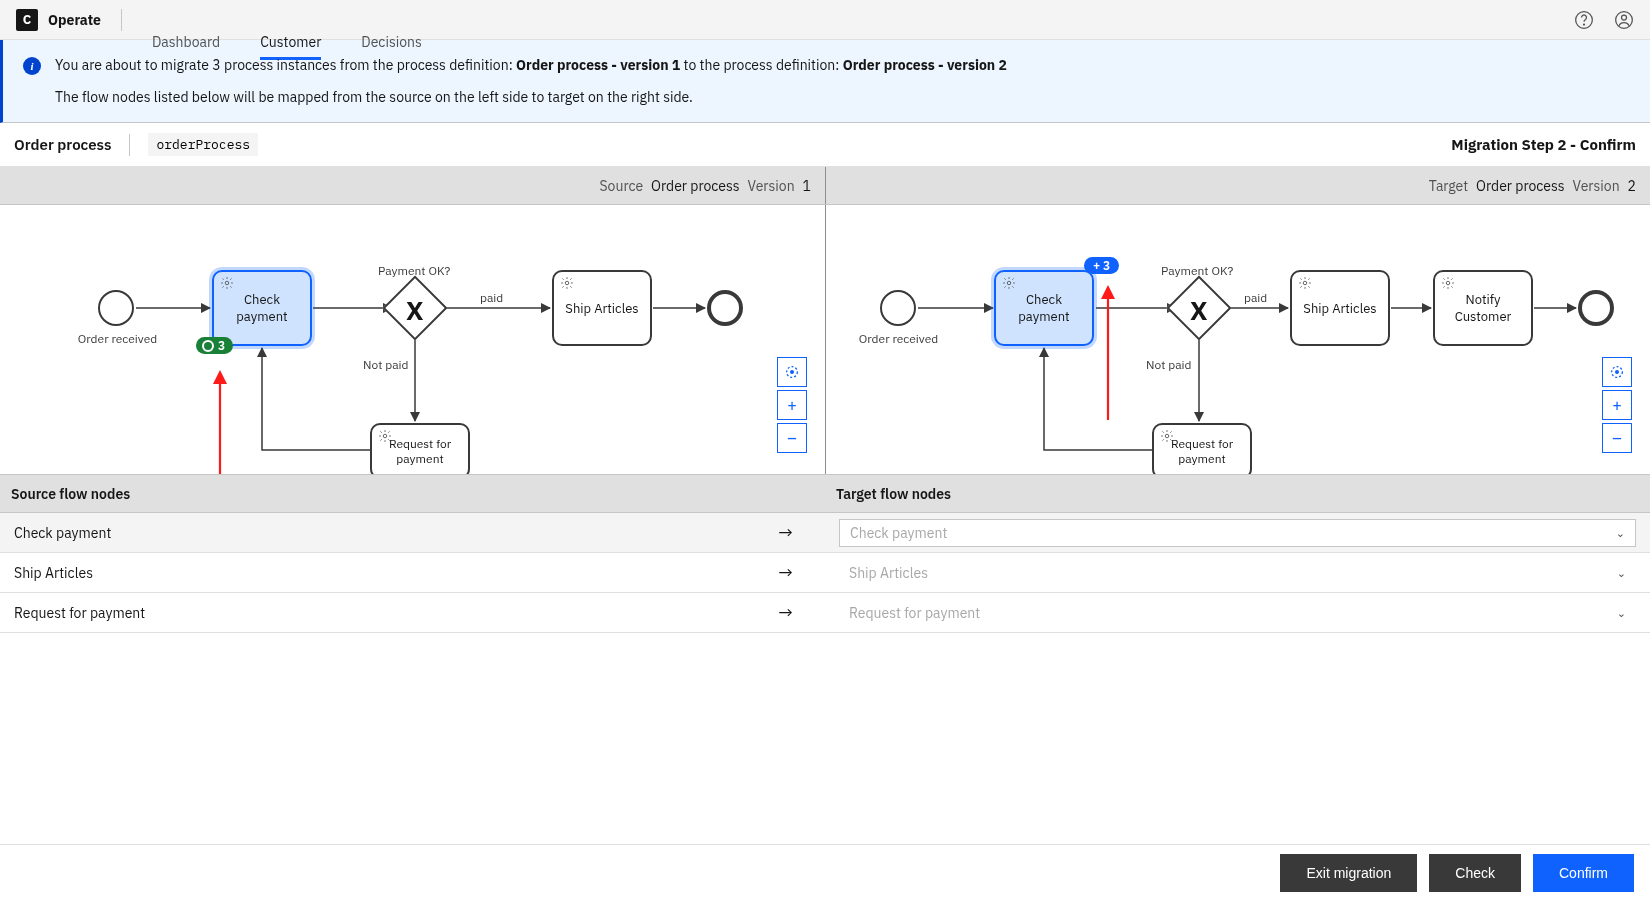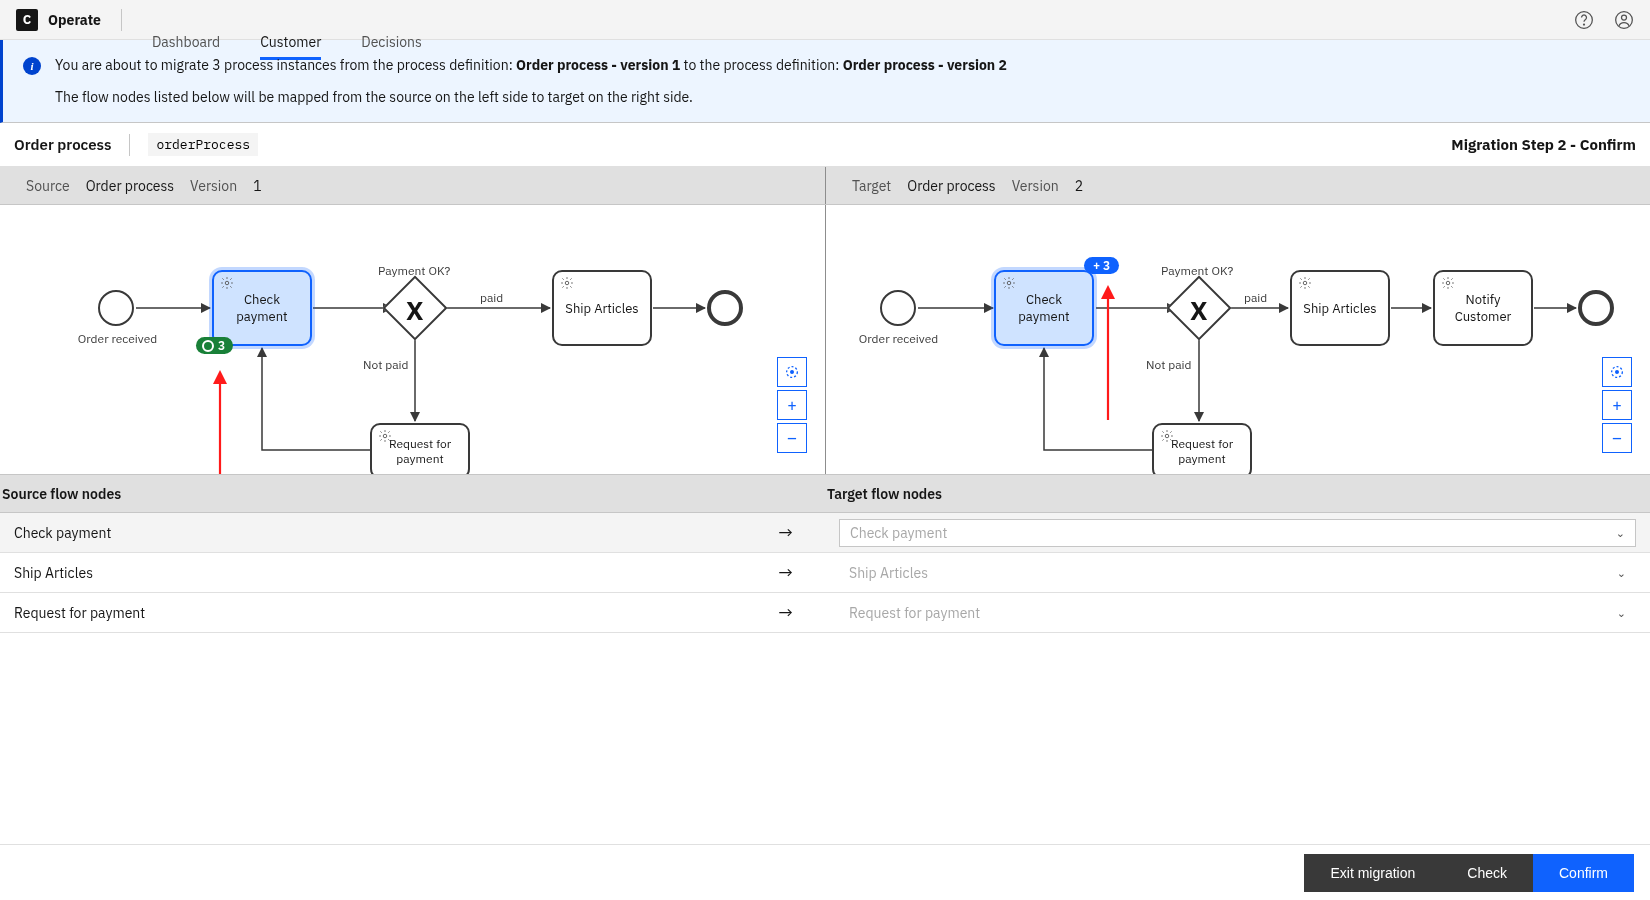--- a/index.html
+++ b/index.html
@@ -23,21 +23,21 @@
 
   
   .titlebar { height: 44px; display: flex; align-items: center; padding: 0 14px; border-bottom: 1px solid #e0e0e0; }
   .proc-title { font-weight: 600; font-size: 15px; }
   .vdiv2 { width: 1px; height: 22px; background: #c6c6c6; margin: 0 18px; }
   .proc-id { font-family: "IBM Plex Mono", monospace; background: #f4f4f4; padding: 3px 8px; font-size: 13px; color: #000000; }
   .step-label { font-weight: 700; font-size: 15px; }
 
   
   .diag-headers { height: 38px; background: #e0e0e0; display: flex; border-bottom: 1px solid #c6c6c6; }
-  .diag-header-half { width: 50%; display: flex; align-items: center; padding: 0 26px; gap: 16px; color: #525252; }
+  .diag-header-half { width: 50%; display: flex; align-items: center; padding: 0 14px; gap: 8px; color: #525252; justify-content: flex-end; }
   .diag-header-half.right { border-left: 1px solid #8d8d8d; }
   .dh-key { }
   .dh-val { color: #161616; }
 
   
   .diag-area { height: 270px; display: flex; background: #fff; border-bottom: 1px solid #c6c6c6; }
   .diag-half { width: 50%; position: relative; overflow: hidden; }
   .diag-half.right { border-left: 1px solid #8d8d8d; }
 
   
@@ -53,34 +53,34 @@
   .badge-green { position: absolute; background: #198038; color: #fff; border-radius: 10px; padding: 1px 8px 1px 6px; font-size: 12px; font-weight: 600; display: flex; align-items: center; gap: 4px; }
   .badge-green::before { content: ""; width: 8px; height: 8px; border: 2px solid #fff; border-radius: 50%; }
   .badge-blue { position: absolute; background: #0f62fe; color: #fff; border-radius: 10px; padding: 1px 9px; font-size: 12px; font-weight: 600; }
   .anno-label { position: absolute; font-size: 12px; color: #393939; }
   .zoom-pad { position: absolute; right: 18px; bottom: 18px; display: flex; flex-direction: column; }
   .zoom-btn { width: 30px; height: 30px; border: 1px solid #0f62fe; background: #fff; color: #0f62fe; display: flex; align-items: center; justify-content: center; font-size: 16px; cursor: pointer; margin-bottom: 3px; }
   .red-arrow { position: absolute; }
 
   
   .map-headers { height: 38px; background: #e0e0e0; display: flex; border-bottom: 1px solid #c6c6c6; }
-  .map-head-half { width: 50%; padding: 0 2px; display: flex; align-items: center; font-weight: 600; }
+  .map-head-half { width: 50%; padding: 0 11px; display: flex; align-items: center; font-weight: 600; }
 
   
   .map-row { height: 40px; display: flex; align-items: center; border-bottom: 1px solid #e0e0e0; }
   .map-row.highlight { background: #f4f4f4; }
   .map-left { width: 50%; display: flex; align-items: center; padding: 0 14px; }
   .map-arrow { margin-left: auto; margin-right: 18px; font-size: 18px; color: #161616; }
   .map-right { width: 50%; padding: 0 14px; display: flex; align-items: center; }
   .map-select { flex: 1; height: 28px; border: 1px solid #c6c6c6; background: #fff; padding: 0 10px; color: #a8a8a8; display: flex; align-items: center; justify-content: space-between; cursor: pointer; }
   .map-select .chev { font-size: 11px; color: #525252; }
   .map-placeholder { color: #a8a8a8; padding: 0 10px; display: flex; align-items: center; justify-content: space-between; flex: 1; }
 
   
-  .footer { position: absolute; bottom: 0; left: 0; right: 0; height: 56px; border-top: 1px solid #e0e0e0; display: flex; align-items: center; justify-content: flex-end; padding: 0 16px; background: #fff; }
+  .footer { position: absolute; bottom: 0; left: 0; right: 0; height: 56px; border-top: 1px solid #e0e0e0; display: flex; align-items: center; justify-content: flex-end; padding: 0 16px; gap: 12px; background: #fff; }
   .btn { height: 38px; padding: 0 26px; border: none; cursor: pointer; font-size: 14px; color: #fff; }
   .btn-dark { background: #393939; }
   .btn-primary { background: #0f62fe; }
 </style>
 </head>
 <body>
 
 <div class="topbar">
   <div class="logo-box">C</div>
   <div class="app-name">Operate</div>

